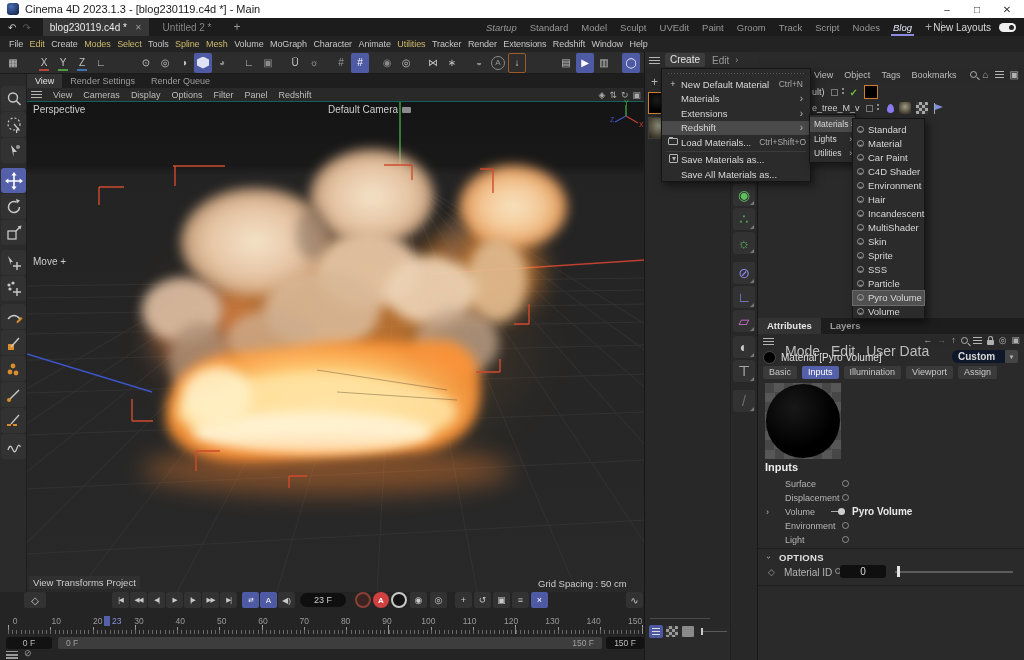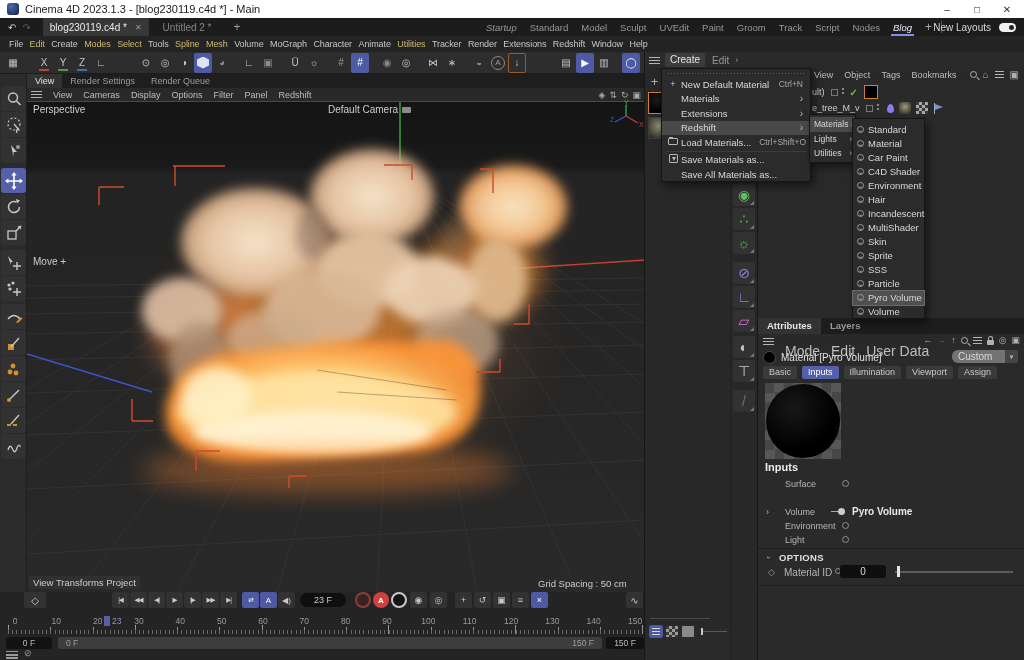--- a/index.html
+++ b/index.html
@@ -153,21 +153,21 @@
 #attrmenu .ham{margin-left:5px;}
 #attrmenu .vm{font-size:14px;color:#bdbdbd;margin-top:20px;}
 #attricons{position:absolute;right:4px;top:17px;display:flex;gap:5px;align-items:center;}
 #attricons span{font-size:9px;color:#b0b0b0;}
 #attricons .dimi{color:#5f5f5f;}
 .lock{width:7px;height:5px;background:#b0b0b0;border-radius:1px;position:relative;margin-top:4px;}
 .lock::before{content:'';position:absolute;left:1px;top:-4px;width:3px;height:4px;border:1px solid #b0b0b0;border-bottom:none;border-radius:3px 3px 0 0;}
 #mattitle{position:absolute;left:5px;top:33px;display:flex;align-items:center;}
 #matcirc{width:13px;height:13px;border-radius:50%;background:#000;border:1px solid #4a4a4a;}
 #mattitle .t{margin-left:5px;font-size:10px;color:#e0e0e0;}
-#presetdd{position:absolute;right:6px;top:32px;width:66px;height:13px;background:#737373;border-radius:6px;display:flex;align-items:center;}
+#presetdd{position:absolute;right:6px;top:32px;width:66px;height:13px;background:#0f172a;border-radius:6px;display:flex;align-items:center;font-weight:bold;}
 #presetdd .t{font-size:10px;color:#d8d8d8;margin-left:6px;flex:1;}
 #presetdd .dar{width:13px;height:13px;background:#454545;border-radius:0 2px 2px 0;color:#bbb;font-size:6px;display:flex;align-items:center;justify-content:center;}
 #atabs{position:absolute;left:5px;top:48px;display:flex;gap:5px;}
 .atab{height:13px;padding:0 6px;border-radius:2px;background:#3a3a3a;color:#c9c9c9;font-size:9px;line-height:13px;}
 .atab.on{background:#5560ab;color:#fff;}
 #preview{position:absolute;left:7px;top:65px;width:76px;height:76px;background:repeating-conic-gradient(#575757 0% 25%,#474747 0% 50%) 0 0/19px 19px;}
 #psphere{position:absolute;left:1px;top:1px;width:74px;height:74px;border-radius:50%;background:radial-gradient(circle at 38% 32%,#181818,#000 60%);}
 #inputshdr{position:absolute;left:7px;top:143px;font-size:11px;font-weight:bold;color:#ececec;}
 .arow{position:absolute;left:0;width:266px;height:13px;display:flex;align-items:center;}
 .arow .lbl{position:absolute;left:27px;font-size:9px;color:#b5b5b5;}
@@ -702,20 +702,24 @@
         <span class="atab">Assign</span>
       </div>
     <div id="preview">
         <div id="psphere"></div>
       </div>
     <div id="inputshdr">Inputs</div>
     <div class="arow" style="top:159px;">
       <span class="lbl">Surface</span>
         <span class="pcirc"></span>
     </div>
+    <div class="arow" style="top:173px;">
+      <span class="lbl">Displacement</span>
+        <span class="pcirc"></span>
+    </div>
     <div class="arow" style="top:187px;">
       <span class="exp">›</span>
       <span class="lbl">Volume</span>
       <span class="conn-line"></span>
         <span class="conn-dot"></span>
       <span class="pval">Pyro Volume</span>
     </div>
     <div class="arow" style="top:201px;">
       <span class="lbl">Environment</span>
         <span class="pcirc"></span>

